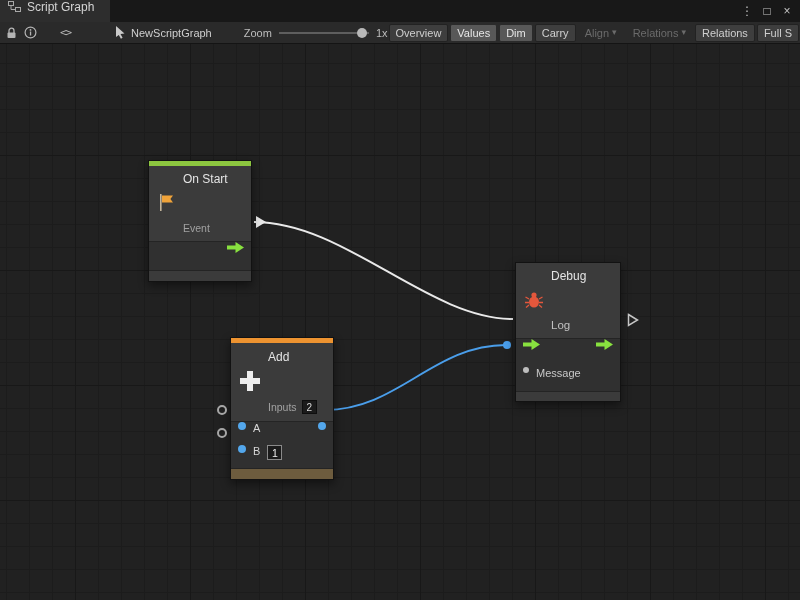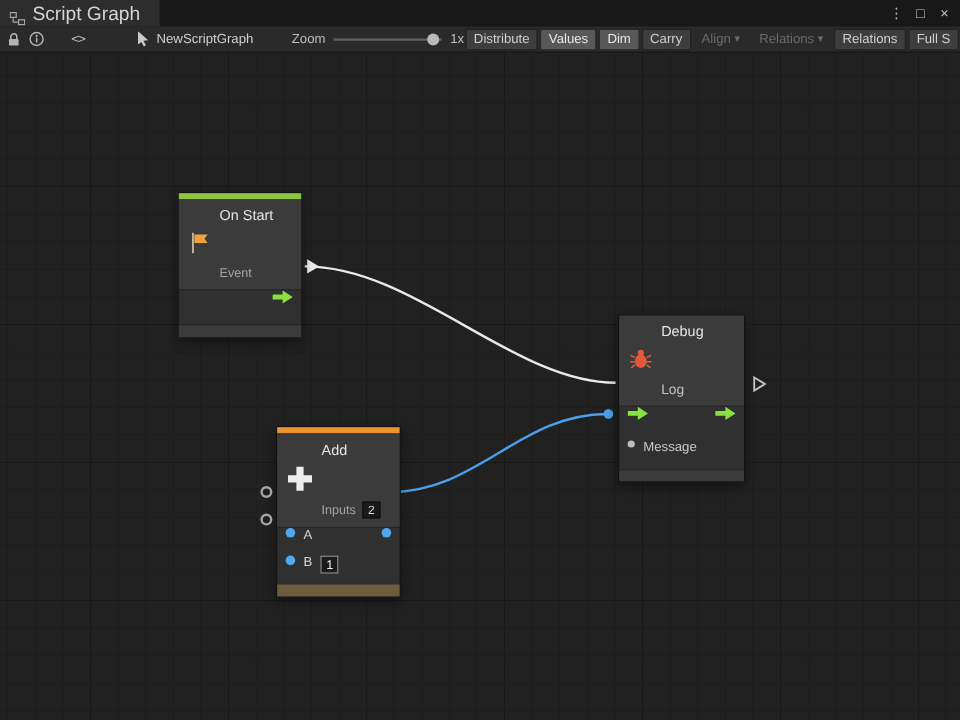--- a/index.html
+++ b/index.html
@@ -2,22 +2,22 @@
 <html><head>
 <meta charset="utf-8">
 <style>
   * { margin:0; padding:0; box-sizing:border-box; }
   html,body { width:800px; height:600px; background:#181818; overflow:hidden;
               font-family:"Liberation Sans", sans-serif; }
   .app { width:800px; height:600px; display:flex; flex-direction:column; }
 
   
   .tabbar { height:22px; background:#181818; display:flex; align-items:stretch; flex:0 0 auto; }
-  .tab { display:flex; align-items:flex-end; gap:6px; padding:0 16px 0 8px;
-         background:#2d2d2d; color:#d4d4d4; font-size:16px; }
+  .tab { display:flex; align-items:flex-start; gap:6px; padding:0 16px 0 8px;
+         background:#2d2d2d; color:#d4d4d4; font-size:12px; }
   .win-controls { margin-left:auto; display:flex; align-items:center; gap:4px; padding-right:5px; }
   .win-controls span { width:16px; text-align:center; color:#c2c2c2; font-size:12px; cursor:default; }
 
   
   .toolbar { height:22px; background:#2a2a2a; border-bottom:1px solid #141414;
              display:flex; align-items:center; font-size:11px; color:#c6c6c6;
              padding-left:5px; white-space:nowrap; overflow:hidden; flex:0 0 auto; }
   .ticon { display:inline-flex; align-items:center; justify-content:center;
            width:20px; height:20px; color:#b8b8b8; }
   .ticon.code { font-family:"DejaVu Sans Mono", monospace; font-size:11px; letter-spacing:-1px; }
@@ -123,21 +123,21 @@
       <span>Zoom</span>
       <div class="slider">
         <div class="slider-track"></div>
         <div class="slider-handle"></div>
       </div>
       <span>1x</span>
     </div>
 
     <div class="tb-buttons">
       <button class="tbtn">
-        <span>Distribute</span>
+        <span>Overview</span>
         </button>
       <button class="tbtn active">
         <span>Values</span>
         </button>
       <button class="tbtn active">
         <span>Dim</span>
         </button>
       <button class="tbtn">
         <span>Carry</span>
         </button>
@@ -217,21 +217,21 @@
           </svg>
         </span>
       </div>
       <div class="port-row" style="height:24px">
         <span class="dot gray"></span>
         <span style="color:#c8c8c8">Message</span>
       </div>
       <div class="node-footer" style="height:10px"></div>
     </div>
 
-    <div class="node" style="left:230px; top:311px; width:104px;">
+    <div class="node" style="left:230px; top:293px; width:104px;">
       <div class="node-accent" style="background:#ED9330"></div>
       <div class="node-header" style="padding:7px 8px">
         <span>
           <svg width="22" height="22" viewBox="0 0 22 22">
             <path d="M8 1 h6 v7 h7 v6 h-7 v7 h-6 v-7 H1 V8 h7 Z" fill="#EDEDED"></path>
           </svg>
         </span>
         <div>
           <div class="node-title">Add</div>
           <div class="node-subtitle">

